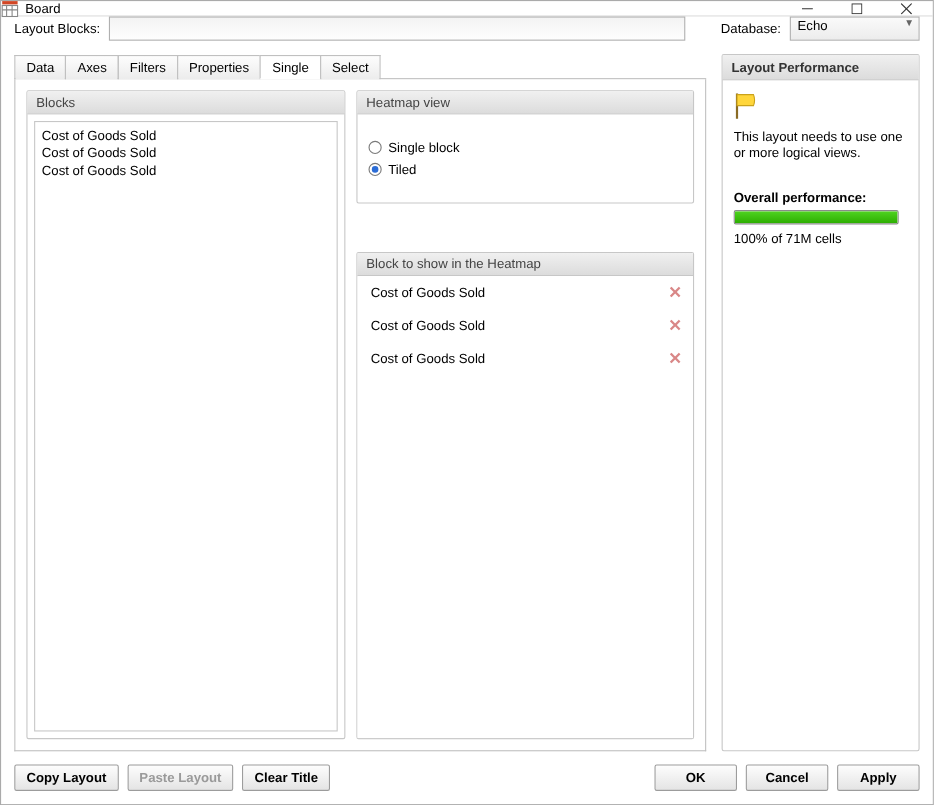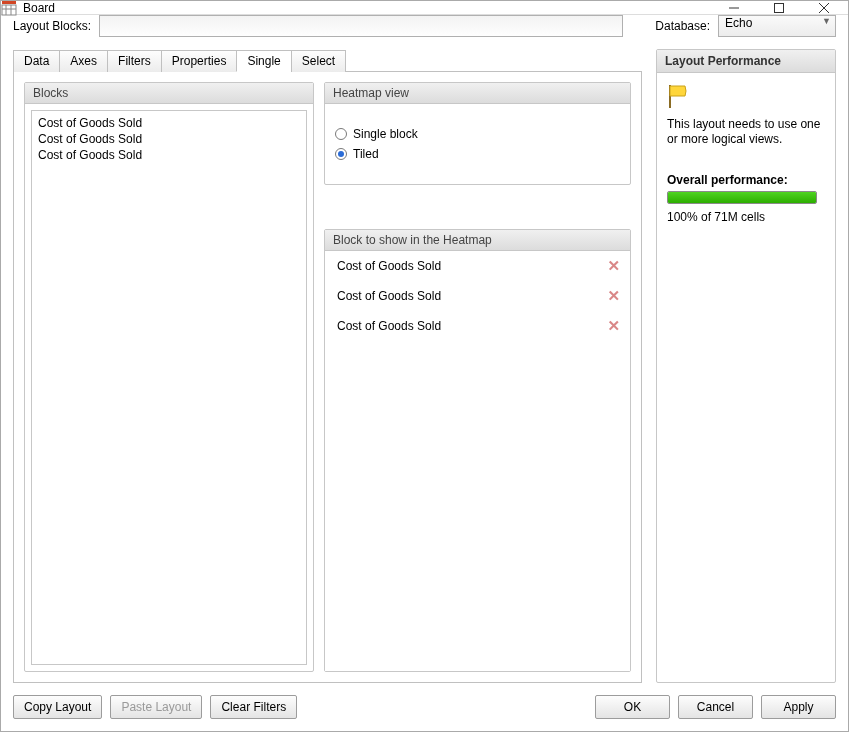--- a/index.html
+++ b/index.html
@@ -41,21 +41,21 @@
 .perf-title { background: linear-gradient(#f0f0f0,#dcdcdc); border-bottom: 1px solid #c7c7c7; padding: 4px 8px; font-weight: bold; color: #333; }
 .perf-body { padding: 10px; }
 .perf-note { display: flex; gap: 8px; margin-bottom: 26px; flex-direction: column; }
 .flag { flex: 0 0 22px; }
 .perf-note-text { line-height: 1.25; }
 .perf-h { font-weight: bold; margin-bottom: 4px; }
 .prog { height: 13px; border: 1px solid #8a8a8a; border-radius: 2px; background: linear-gradient(#e8e8e8,#f4f4f4); overflow: hidden; margin-bottom: 6px; width: 150px; }
 .prog-fill { height: 100%; background: linear-gradient(#4fd321,#2cae00); }
 .footer { display: flex; align-items: center; gap: 8px; padding-top: 12px; }
 .footer .spacer { flex: 1; }
-button.btn { min-width: 75px; height: 24px; border: 1px solid #9c9c9c; background: linear-gradient(#fdfdfd,#e4e4e4); border-radius: 2px; cursor: default; padding: 0 10px; }
+button.btn { min-width: 75px; height: 24px; border: 1px solid #9c9c9c; background: linear-gradient(#fdfdfd,#e4e4e4); border-radius: 2px; cursor: default; padding: 0 10px; font-weight: bold; }
 button.btn:disabled { color: #9a9a9a; }
 svg { display: block; }
 </style>
 </head>
 <body>
 
 <div class="window">
 
   <div class="titlebar">
     <span class="app-icon">
@@ -183,21 +183,21 @@
             <div>100% of 71M cells</div>
           </div>
         </div>
       </div>
 
     </div>
 
     <div class="footer">
       <button class="btn">Copy Layout</button>
       <button class="btn" disabled="">Paste Layout</button>
-      <button class="btn">Clear Filters</button>
+      <button class="btn">Clear Title</button>
       <span class="spacer"></span>
       <button class="btn">OK</button>
       <button class="btn">Cancel</button>
       <button class="btn">Apply</button>
     </div>
 
   </div>
 
 </div>
 

